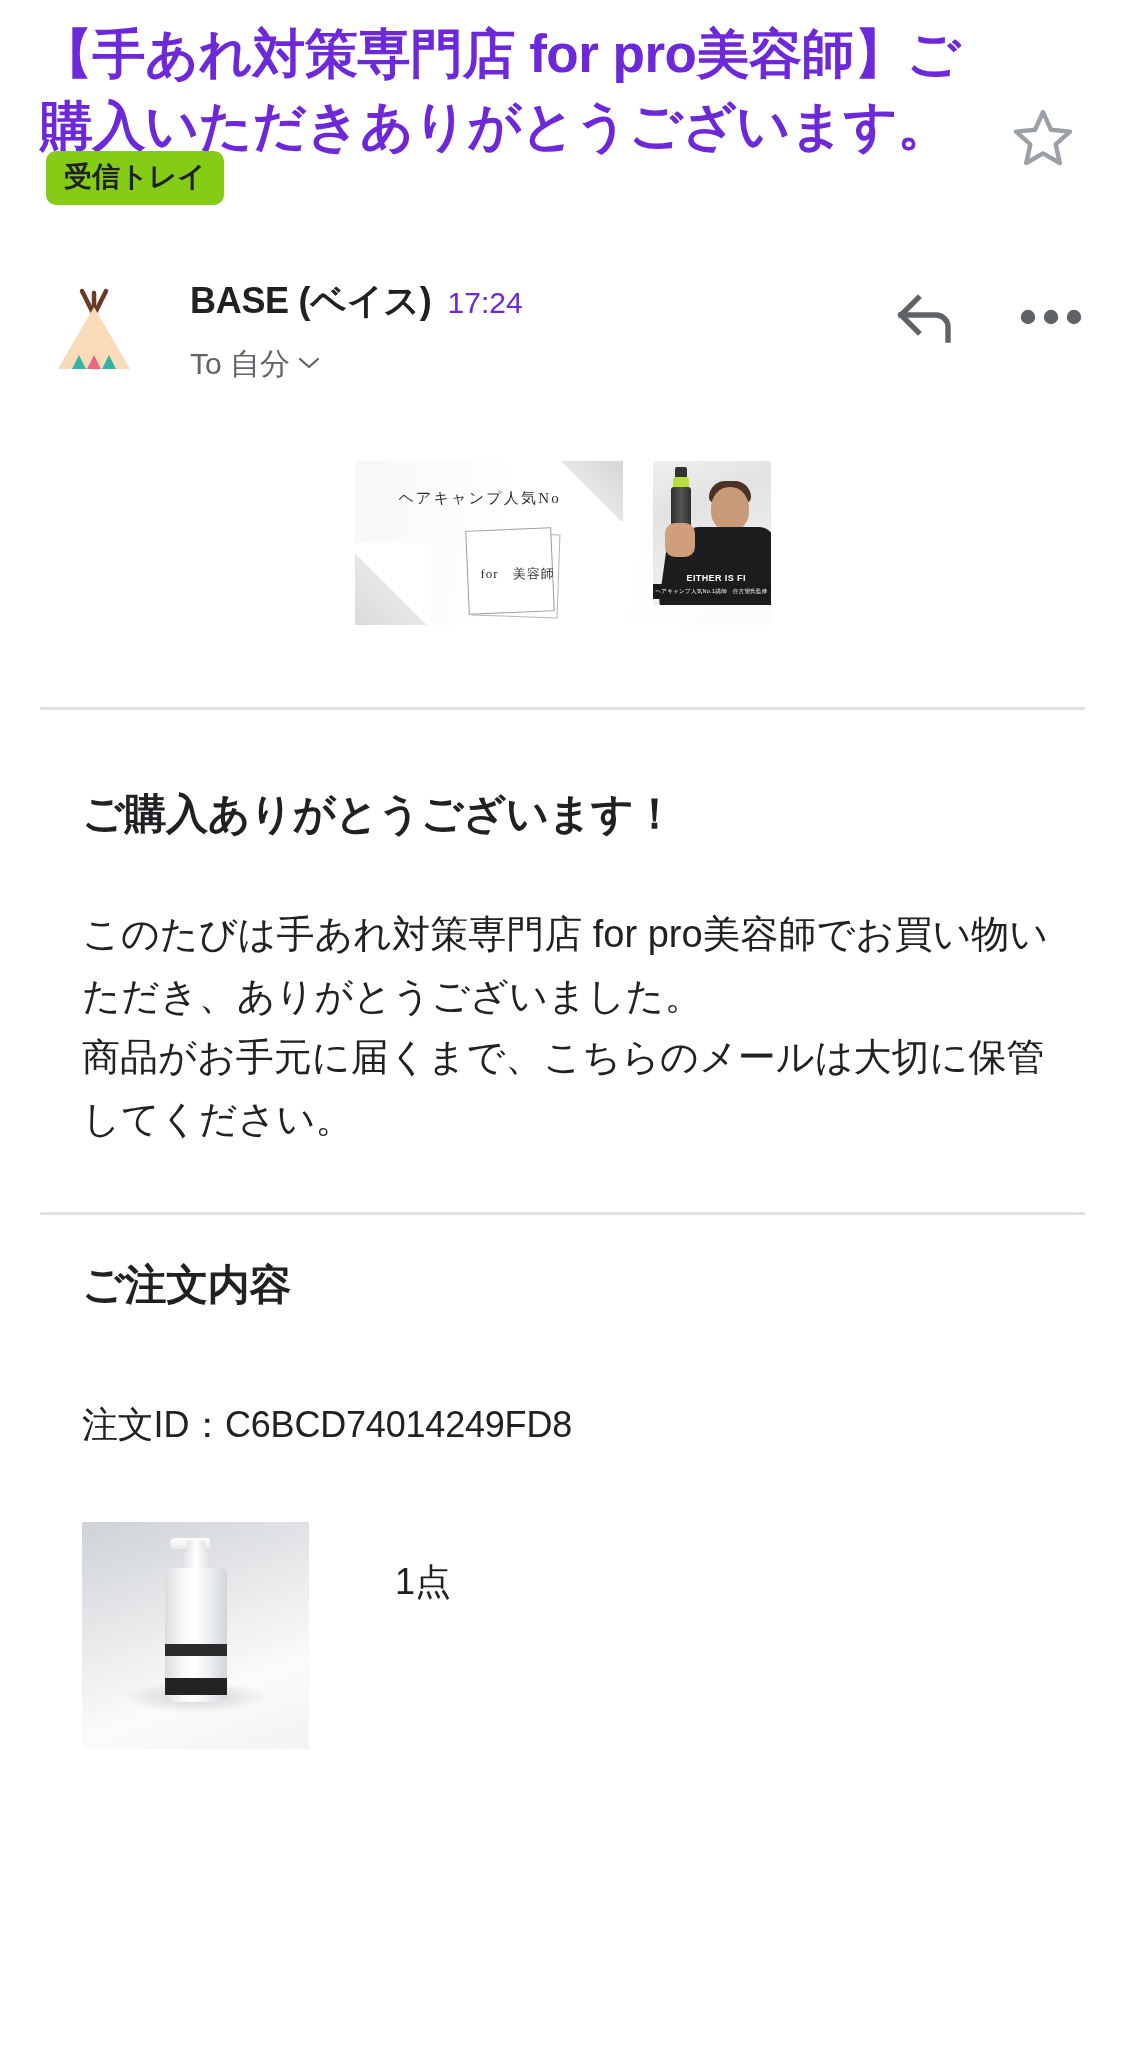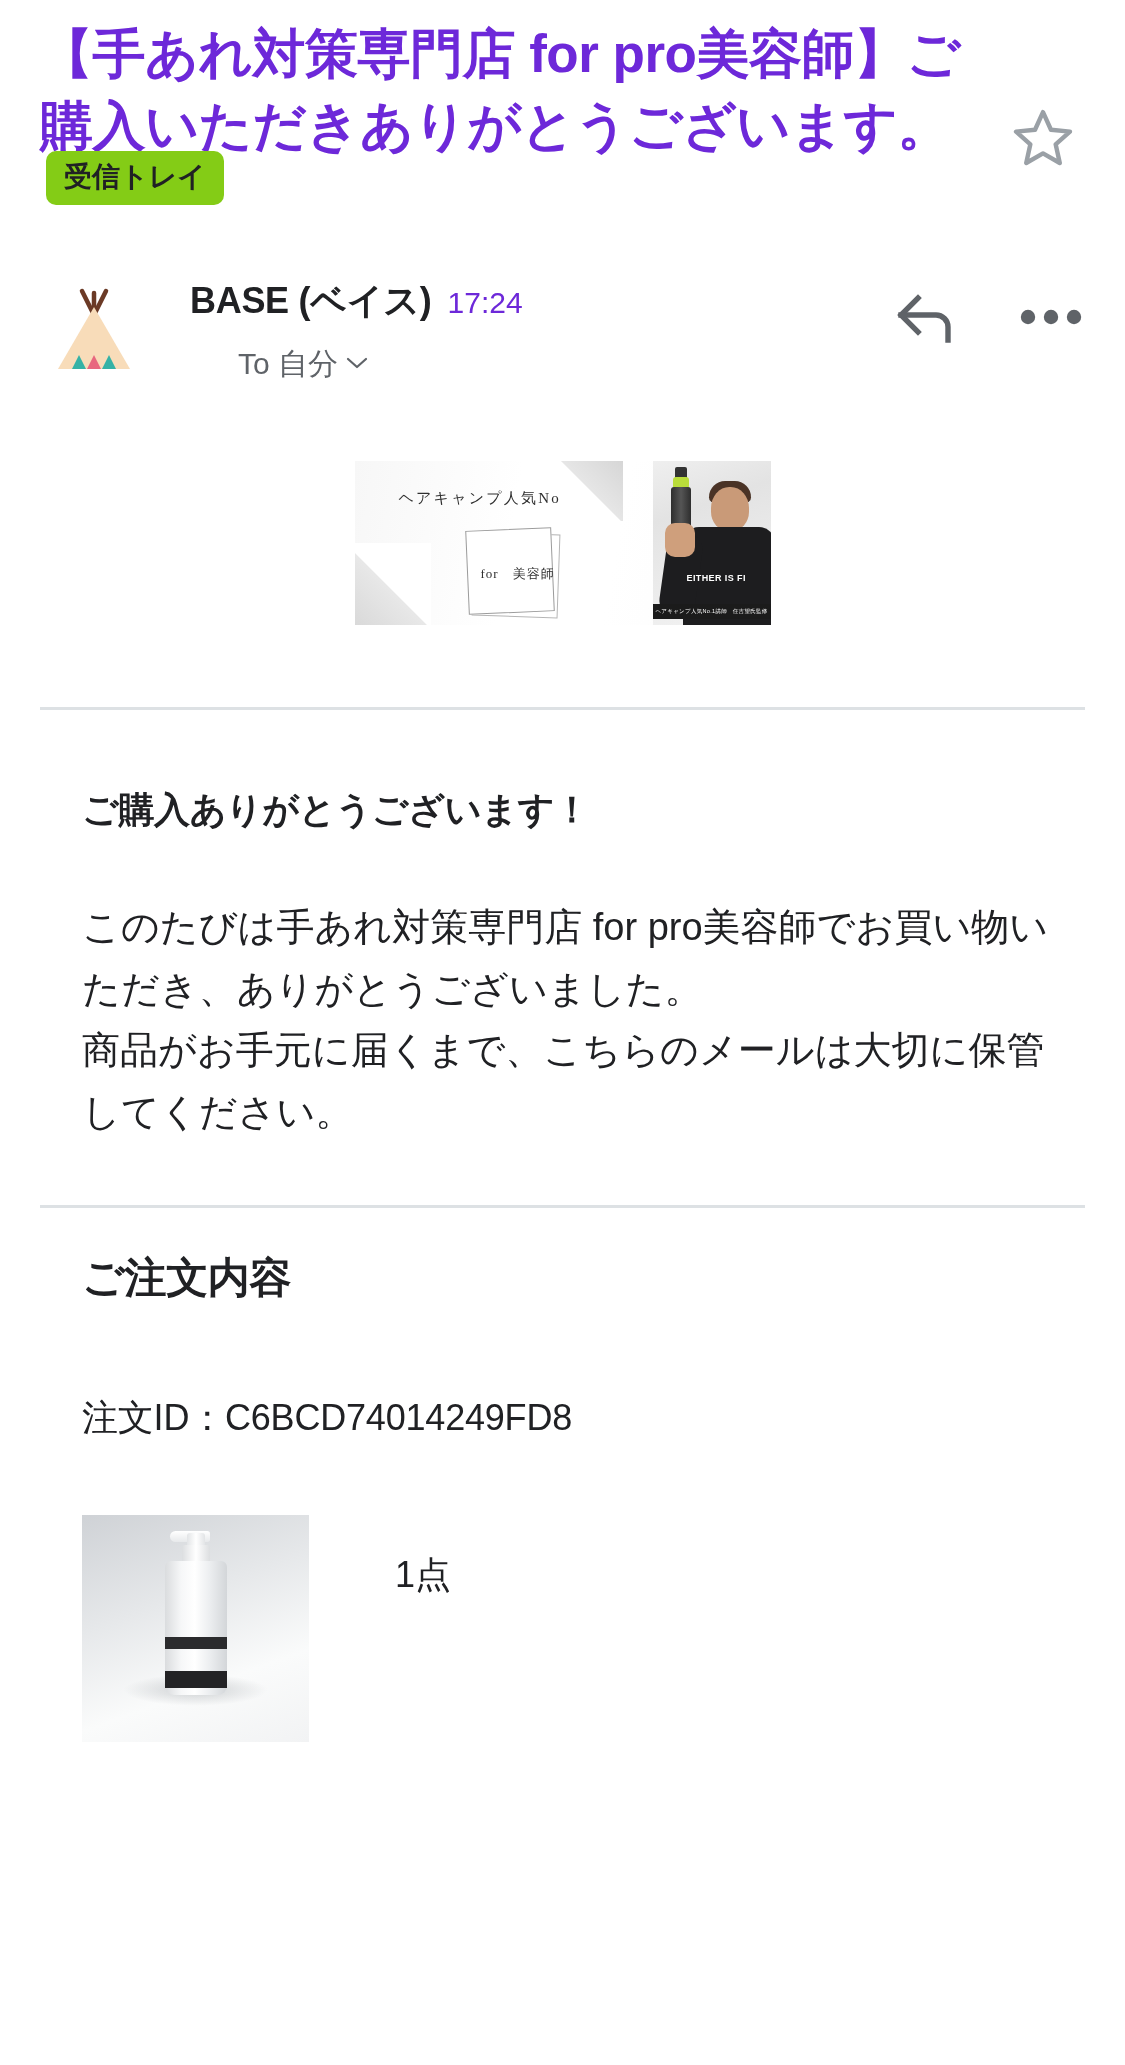--- a/index.html
+++ b/index.html
@@ -112,21 +112,20 @@
     color: #6d28d9;
     font-weight: 400;
   }
 
   .recipient-line {
     display: flex;
     align-items: center;
     gap: 6px;
     margin-top: 18px;
     cursor: pointer;
-    margin-left: 48px;
   }
 
   .recipient-text {
     font-size: 30px;
     color: #5f6368;
   }
 
   .chevron { display: block; }
 
   .sender-actions {
@@ -209,21 +208,21 @@
     font-family: "Liberation Serif","DejaVu Serif",serif;
     font-size: 13px;
     color: #2f2f2f;
     letter-spacing: 1px;
     white-space: nowrap;
     z-index: 4;
   }
   .banner-photo {
     position: absolute;
     right: 0; top: 0;
-    width: 118px; height: 164px;
+    width: 118px; height: 144px;
     background: linear-gradient(160deg,#efefef 0%, #e3e3e3 30%, #f4f4f4 100%);
     overflow: hidden;
   }
   .photo-person-head {
     position: absolute;
     left: 58px; top: 26px;
     width: 38px; height: 44px;
     border-radius: 48% 48% 44% 44%;
     background: #c99a78;
   }
@@ -308,21 +307,21 @@
   }
   .divider.d1 { margin-top: 82px; }
   .divider.d2 { margin-top: 0; }
 
   
   .content {
     padding: 0 40px;
   }
 
   .greeting {
-    font-size: 36px;
+    font-size: 42px;
     font-weight: 700;
     color: #202124;
     letter-spacing: -0.4px;
     margin-top: 76px;
     padding-left: 42px;
   }
 
   .body-text {
     font-size: 38px;
     line-height: 1.62;

